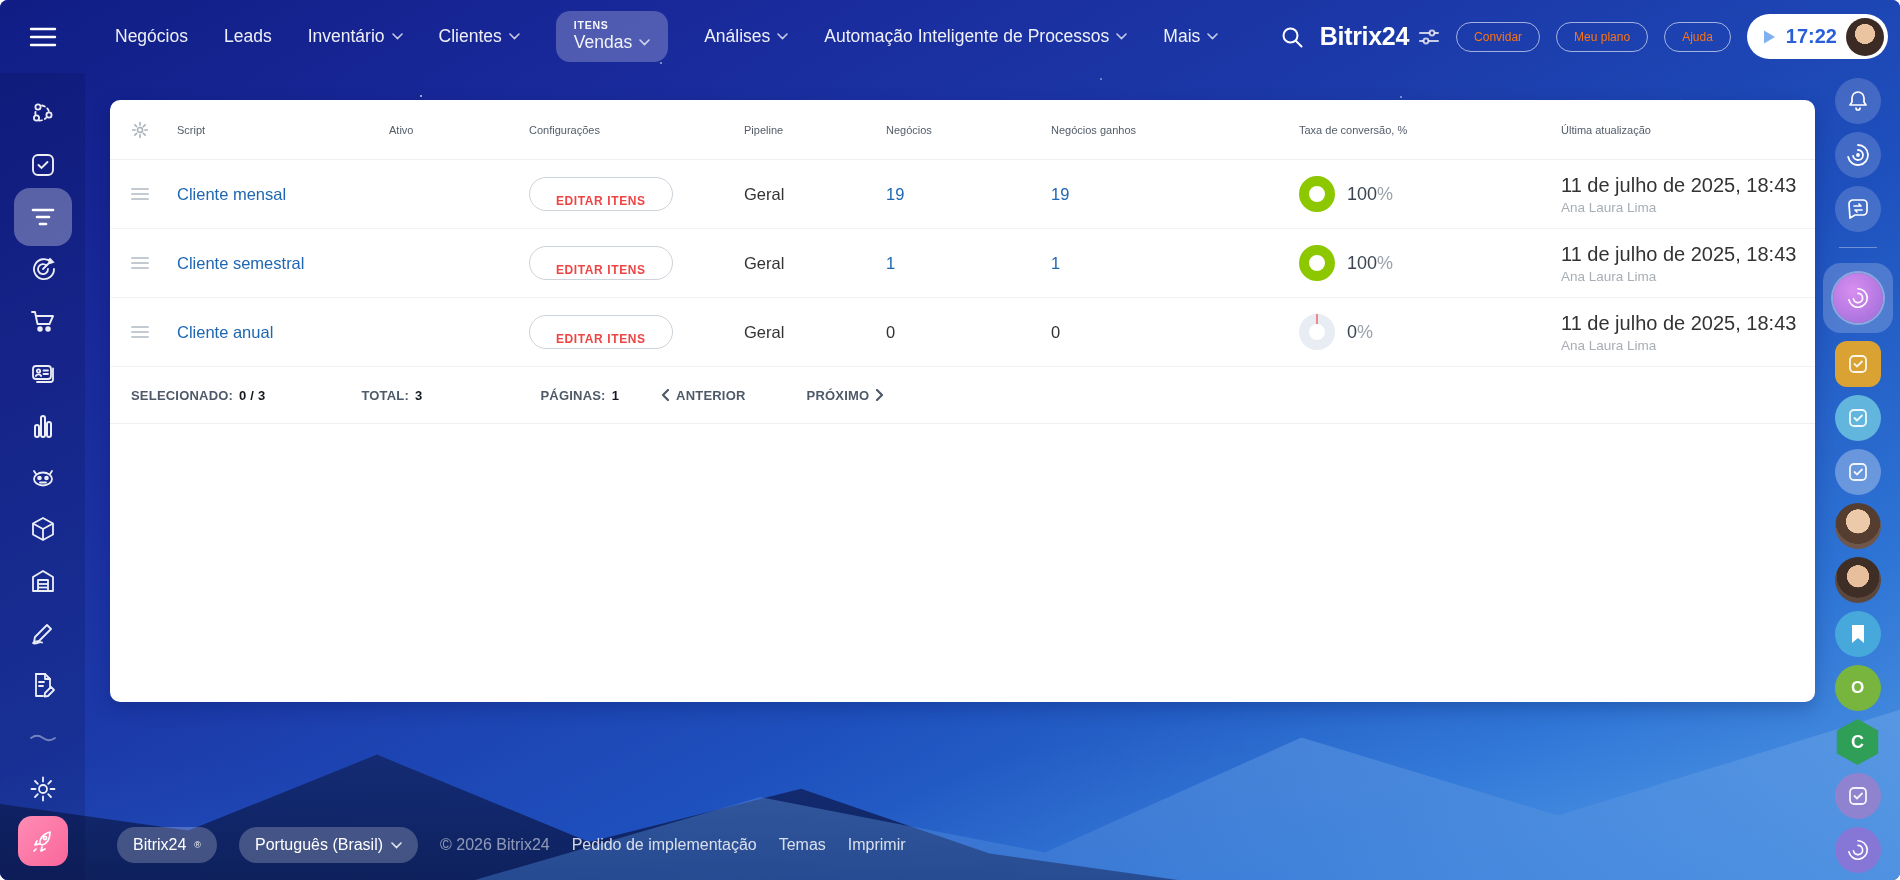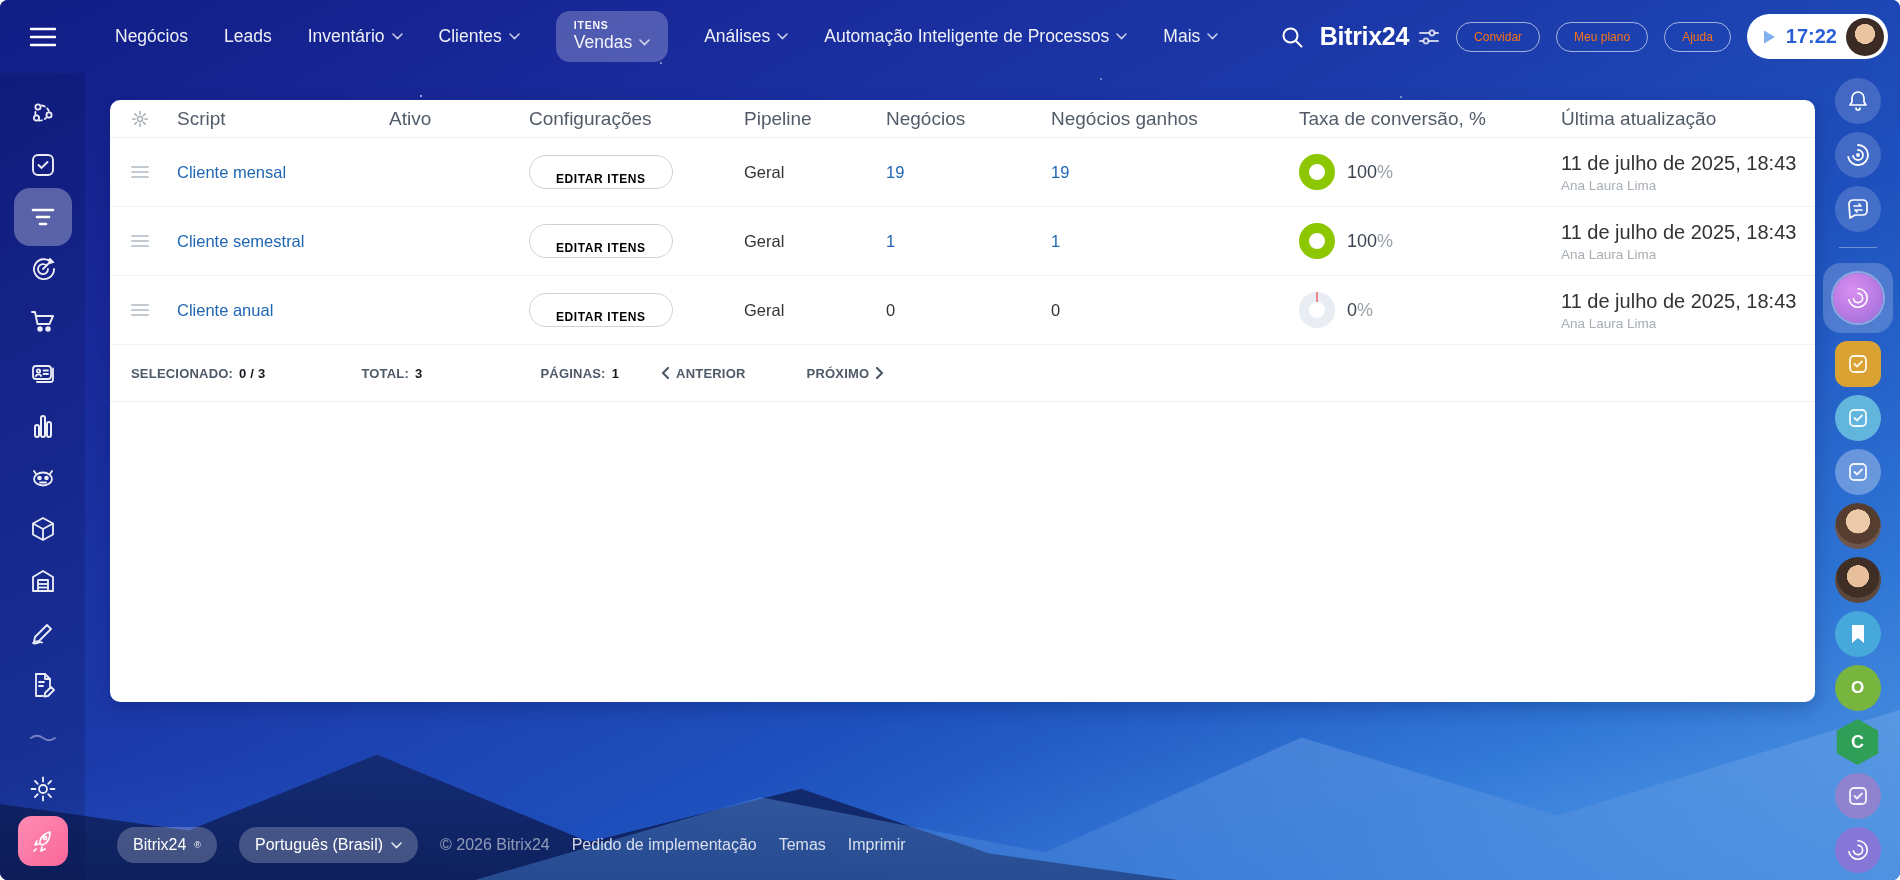--- a/index.html
+++ b/index.html
@@ -95,33 +95,33 @@
   .page-title { color:#fff; font-size:27px; font-weight:700; letter-spacing:.2px; }
   .pin { margin-left:12px; opacity:.7; cursor:pointer; display:flex; }
   .receita-btn { margin-left:auto; margin-right:5px; display:flex; align-items:center; gap:9px;
     background:rgba(255,255,255,.18); border:none; border-radius:18px; height:36px; padding:0 16px;
     color:#fff; font-size:16px; cursor:pointer; font-family:inherit; }
 
   .card { margin:27px 0 0 25px; width:calc(100% - 25px); height:602px; background:#fff;
     border-radius:10px; box-shadow:0 6px 18px rgba(5,20,80,.25); }
   .row-grid { display:grid; grid-template-columns:46px 212px 140px 215px 142px 165px 248px 262px 1fr;
     align-items:center; padding-left:21px; }
-  .thead { height:38px; border-bottom:1px solid #eef1f4; color:#525c69; font-size:19px; }
+  .thead { height:60px; border-bottom:1px solid #eef1f4; color:#525c69; font-size:11px; }
   .trow  { height:69px; border-bottom:1px solid #f1f4f7; font-size:16.5px; color:#333; }
   .th { padding-right:8px; }
   .gear-btn, .drag-btn { background:none; border:none; cursor:pointer; display:flex; padding:0; }
   .script-link { color:#2067b3; text-decoration:none; cursor:pointer; font-size:16.5px; }
   .num-link { color:#2067b3; cursor:pointer; }
   .num-plain { color:#333; }
 
   .toggle { width:64px; height:30px; border-radius:15px; background:#3ec7f2; position:relative; cursor:pointer; }
   .toggle .knob { position:absolute; top:2px; right:2px; width:26px; height:26px; border-radius:50%; background:#fff; }
 
   .edit-btn { border:1px solid #ccd3d9; background:#fff; border-radius:17px; height:34px; padding:16px 26px;
-    color:#000000; font-size:12px; font-weight:700; letter-spacing:.6px; cursor:pointer; font-family:inherit; }
+    color:#ef4444; font-size:12px; font-weight:700; letter-spacing:.6px; cursor:pointer; font-family:inherit; }
 
   .conv { display:flex; align-items:center; gap:12px; }
   .donut { width:36px; height:36px; border-radius:50%; border:10px solid #8dc700; position:relative; }
   .donut.zero { border-color:#e7edf2; }
   .donut.zero::after { content:''; position:absolute; top:-10px; left:50%; transform:translateX(-50%);
     width:2px; height:10px; background:#e88; }
   .conv-val { font-size:18px; color:#3b4551; }
   .conv-pct { font-size:18px; color:#9aa2ab; }
 
   .upd-date { font-size:20px; color:#333; }

